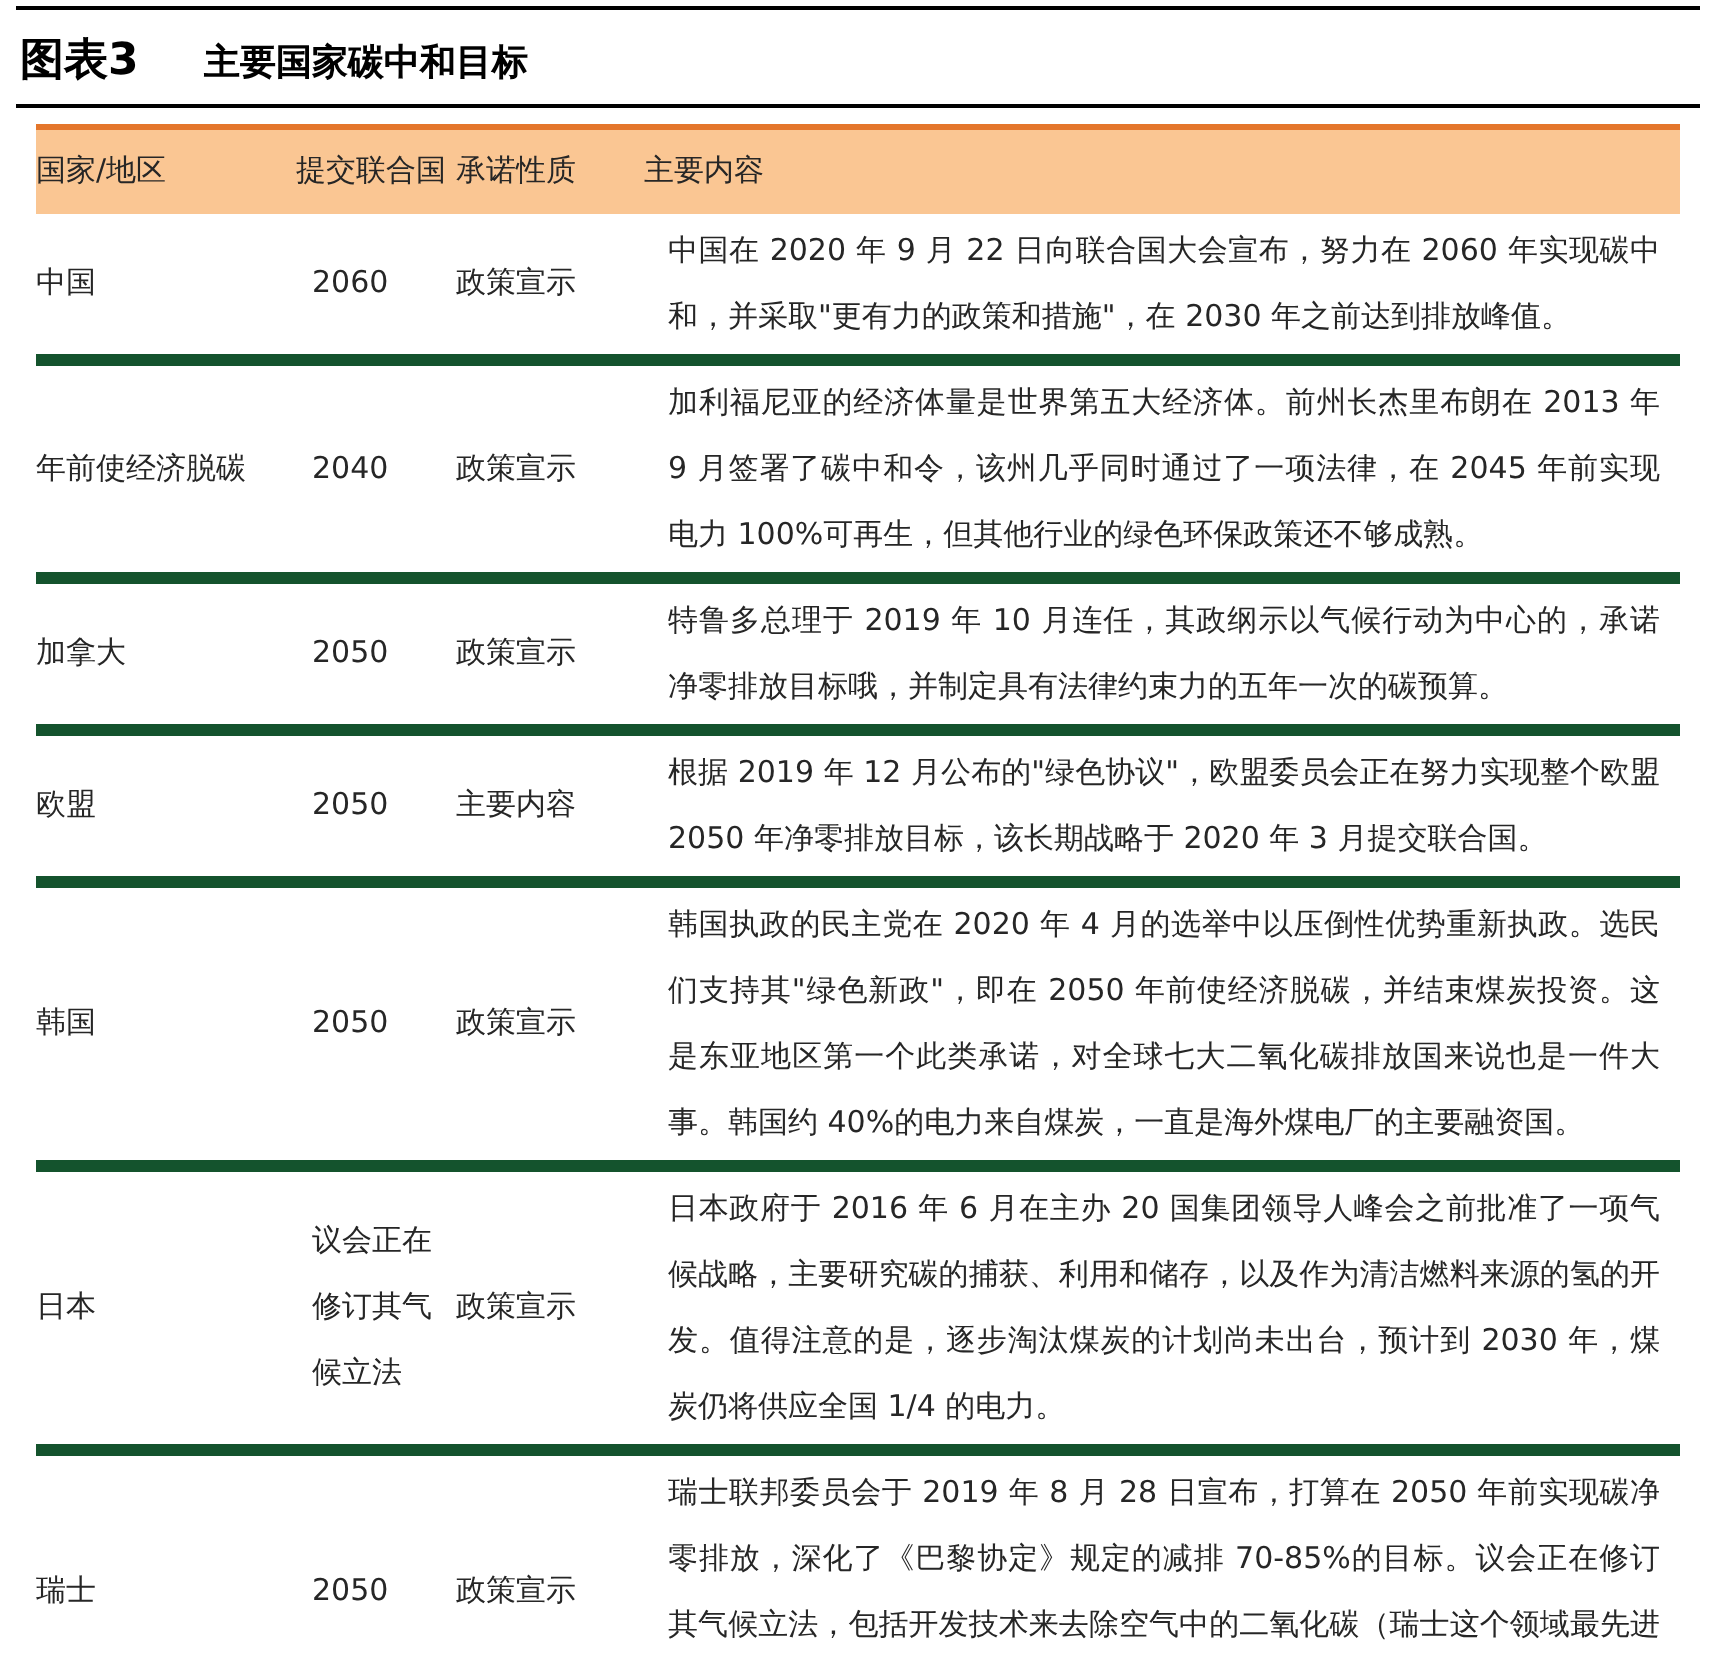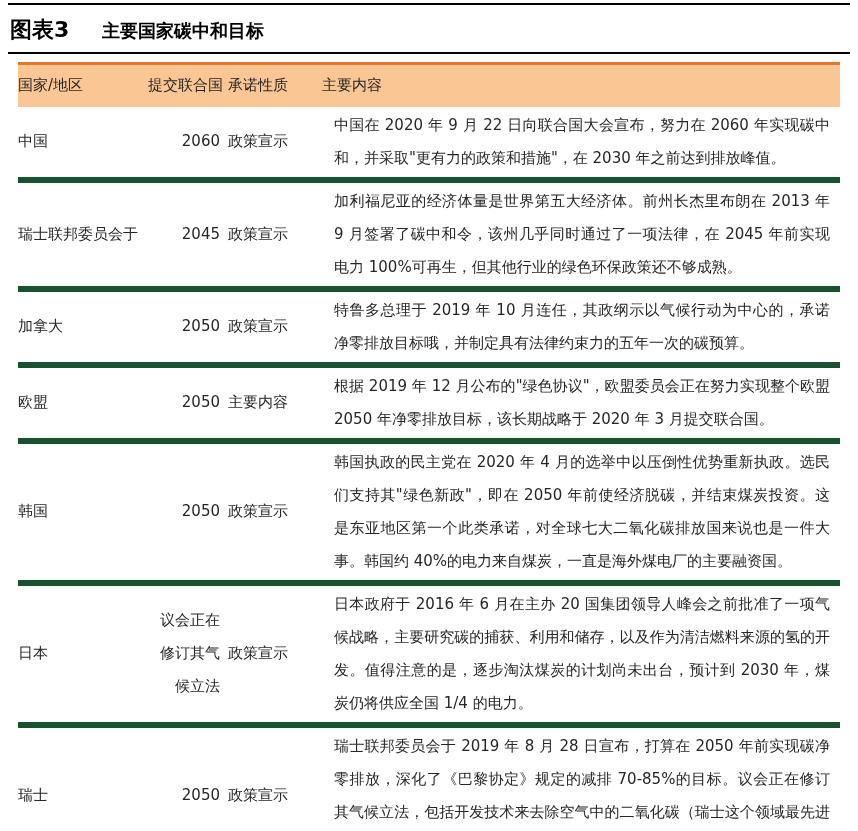--- a/index.html
+++ b/index.html
@@ -37,21 +37,21 @@
     padding:0;
   }
   tbody td {
     border-bottom:6px solid #14532d;
     vertical-align:middle;
     line-height:33px;
     padding:2px 0;
     color:#262626;
   }
   td.c1 { }
-  td.c2 { text-align:right; padding-left:8px; padding-right:8px; }
+  td.c2 { text-align:left; padding-left:8px; padding-right:8px; }
   td.c3 { }
   td.c4 { text-align:justify; padding:2px 10px 2px 12px; }
 </style>
 </head>
 <body>
 
 <div class="rule-black rule-top"></div>
 
 <div class="title-bar">
   <span class="title-label">图表3</span>
@@ -76,22 +76,22 @@
     </tr>
   </thead>
   <tbody>
     <tr>
       <td class="c1">中国</td>
       <td class="c2">2060</td>
       <td class="c3">政策宣示</td>
       <td class="c4">中国在 2020 年 9 月 22 日向联合国大会宣布，努力在 2060 年实现碳中和，并采取"更有力的政策和措施"，在 2030 年之前达到排放峰值。</td>
     </tr>
     <tr>
-      <td class="c1">瑞士联邦委员会于</td>
-      <td class="c2">2045</td>
+      <td class="c1">年前使经济脱碳</td>
+      <td class="c2">2040</td>
       <td class="c3">政策宣示</td>
       <td class="c4">加利福尼亚的经济体量是世界第五大经济体。前州长杰里布朗在 2013 年 9 月签署了碳中和令，该州几乎同时通过了一项法律，在 2045 年前实现电力 100%可再生，但其他行业的绿色环保政策还不够成熟。</td>
     </tr>
     <tr>
       <td class="c1">加拿大</td>
       <td class="c2">2050</td>
       <td class="c3">政策宣示</td>
       <td class="c4">特鲁多总理于 2019 年 10 月连任，其政纲示以气候行动为中心的，承诺净零排放目标哦，并制定具有法律约束力的五年一次的碳预算。</td>
     </tr>
     <tr>

